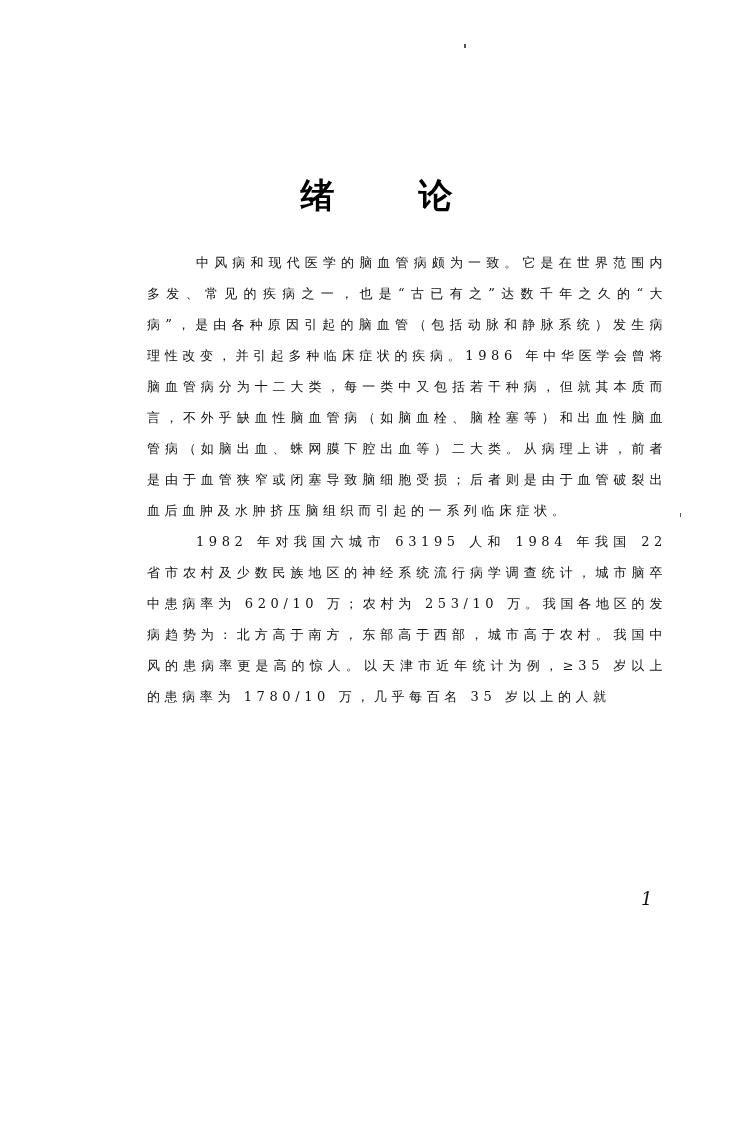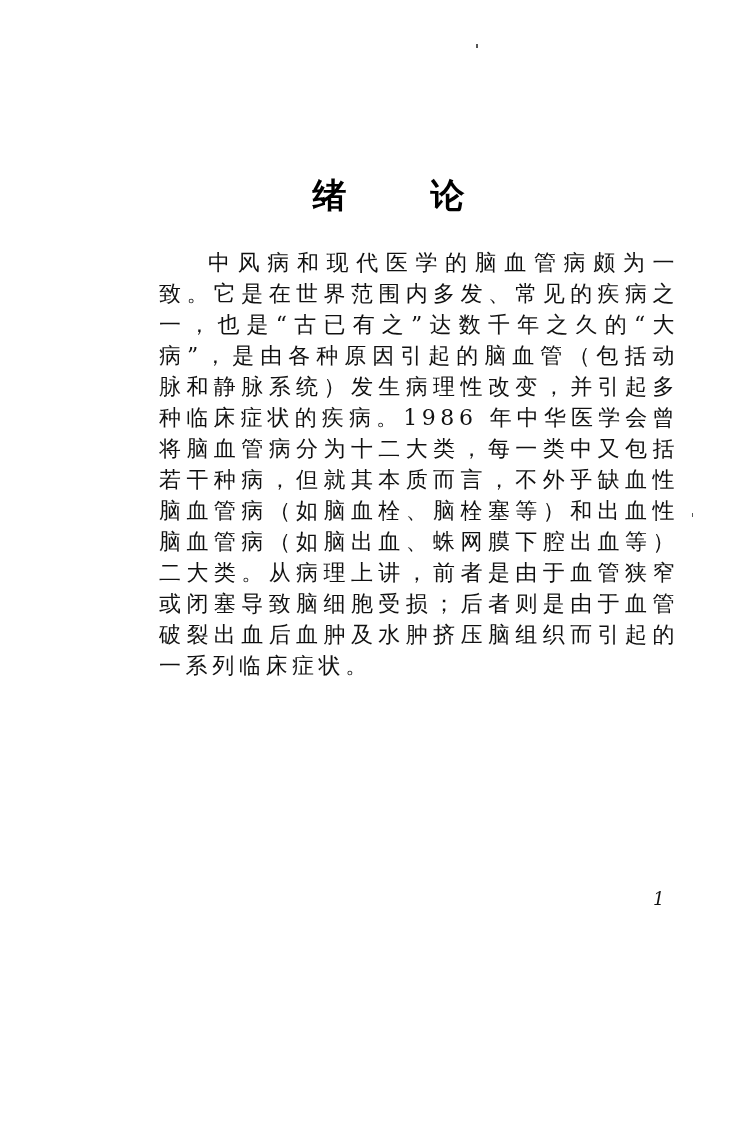--- a/index.html
+++ b/index.html
@@ -10,21 +10,21 @@
     body {
       width: 747px;
       height: 1122px;
       position: relative;
       overflow: hidden;
       font-family: "DejaVu Serif", "Liberation Serif", serif;
       color: #111111;
     }
     .page {
       position: absolute;
-      left: 16px; top: 0;
+      left: 4px; top: 0;
       width: 618px;
       height: 1122px;
     }
     .speck {
       position: absolute;
       background: #555;
     }
     .title {
       position: absolute;
       top: 150px;
@@ -40,21 +40,21 @@
     .title span { display: inline-block; }
     .title .gap { width: 82px; }
     .body {
       position: absolute;
       left: 143px;
       top: 247px;
       width: 520px;
     }
     .para {
       margin: 0;
-      font-size: 22px;
+      font-size: 13px;
       line-height: 31px;
       letter-spacing: 4.6px;
       text-align: justify;
       text-align-last: left;
       text-indent: 49px;
       color: #111;
     }
     .pagenum {
       position: absolute;
       left: 637px;
@@ -72,17 +72,18 @@
 
   <div class="speck" style="left:460px; top:44px; width:2px; height:4px;"></div>
   <div class="speck" style="left:676px; top:513px; width:1px; height:4px;"></div>
 
   <h1 class="title">
     <span>绪</span><span class="gap"></span><span>论</span>
   </h1>
 
   <div class="body">
     <p class="para">中风病和现代医学的脑血管病颇为一致。它是在世界范围内多发、常见的疾病之一，也是“古已有之”达数千年之久的“大病”，是由各种原因引起的脑血管（包括动脉和静脉系统）发生病理性改变，并引起多种临床症状的疾病。1986 年中华医学会曾将脑血管病分为十二大类，每一类中又包括若干种病，但就其本质而言，不外乎缺血性脑血管病（如脑血栓、脑栓塞等）和出血性脑血管病（如脑出血、蛛网膜下腔出血等）二大类。从病理上讲，前者是由于血管狭窄或闭塞导致脑细胞受损；后者则是由于血管破裂出血后血肿及水肿挤压脑组织而引起的一系列临床症状。</p>
+    <p class="para">1982 年对我国六城市 63195 人和 1984 年我国 22 省市农村及少数民族地区的神经系统流行病学调查统计，城市脑卒中患病率为 620/10 万；农村为 253/10 万。我国各地区的发病趋势为：北方高于南方，东部高于西部，城市高于农村。我国中风的患病率更是高的惊人。以天津市近年统计为例，≥35 岁以上的患病率为 1780/10 万，几乎每百名 35 岁以上的人就</p>
   </div>
 
   <div class="pagenum">1</div>
 
 </div>
 
 </body></html>

